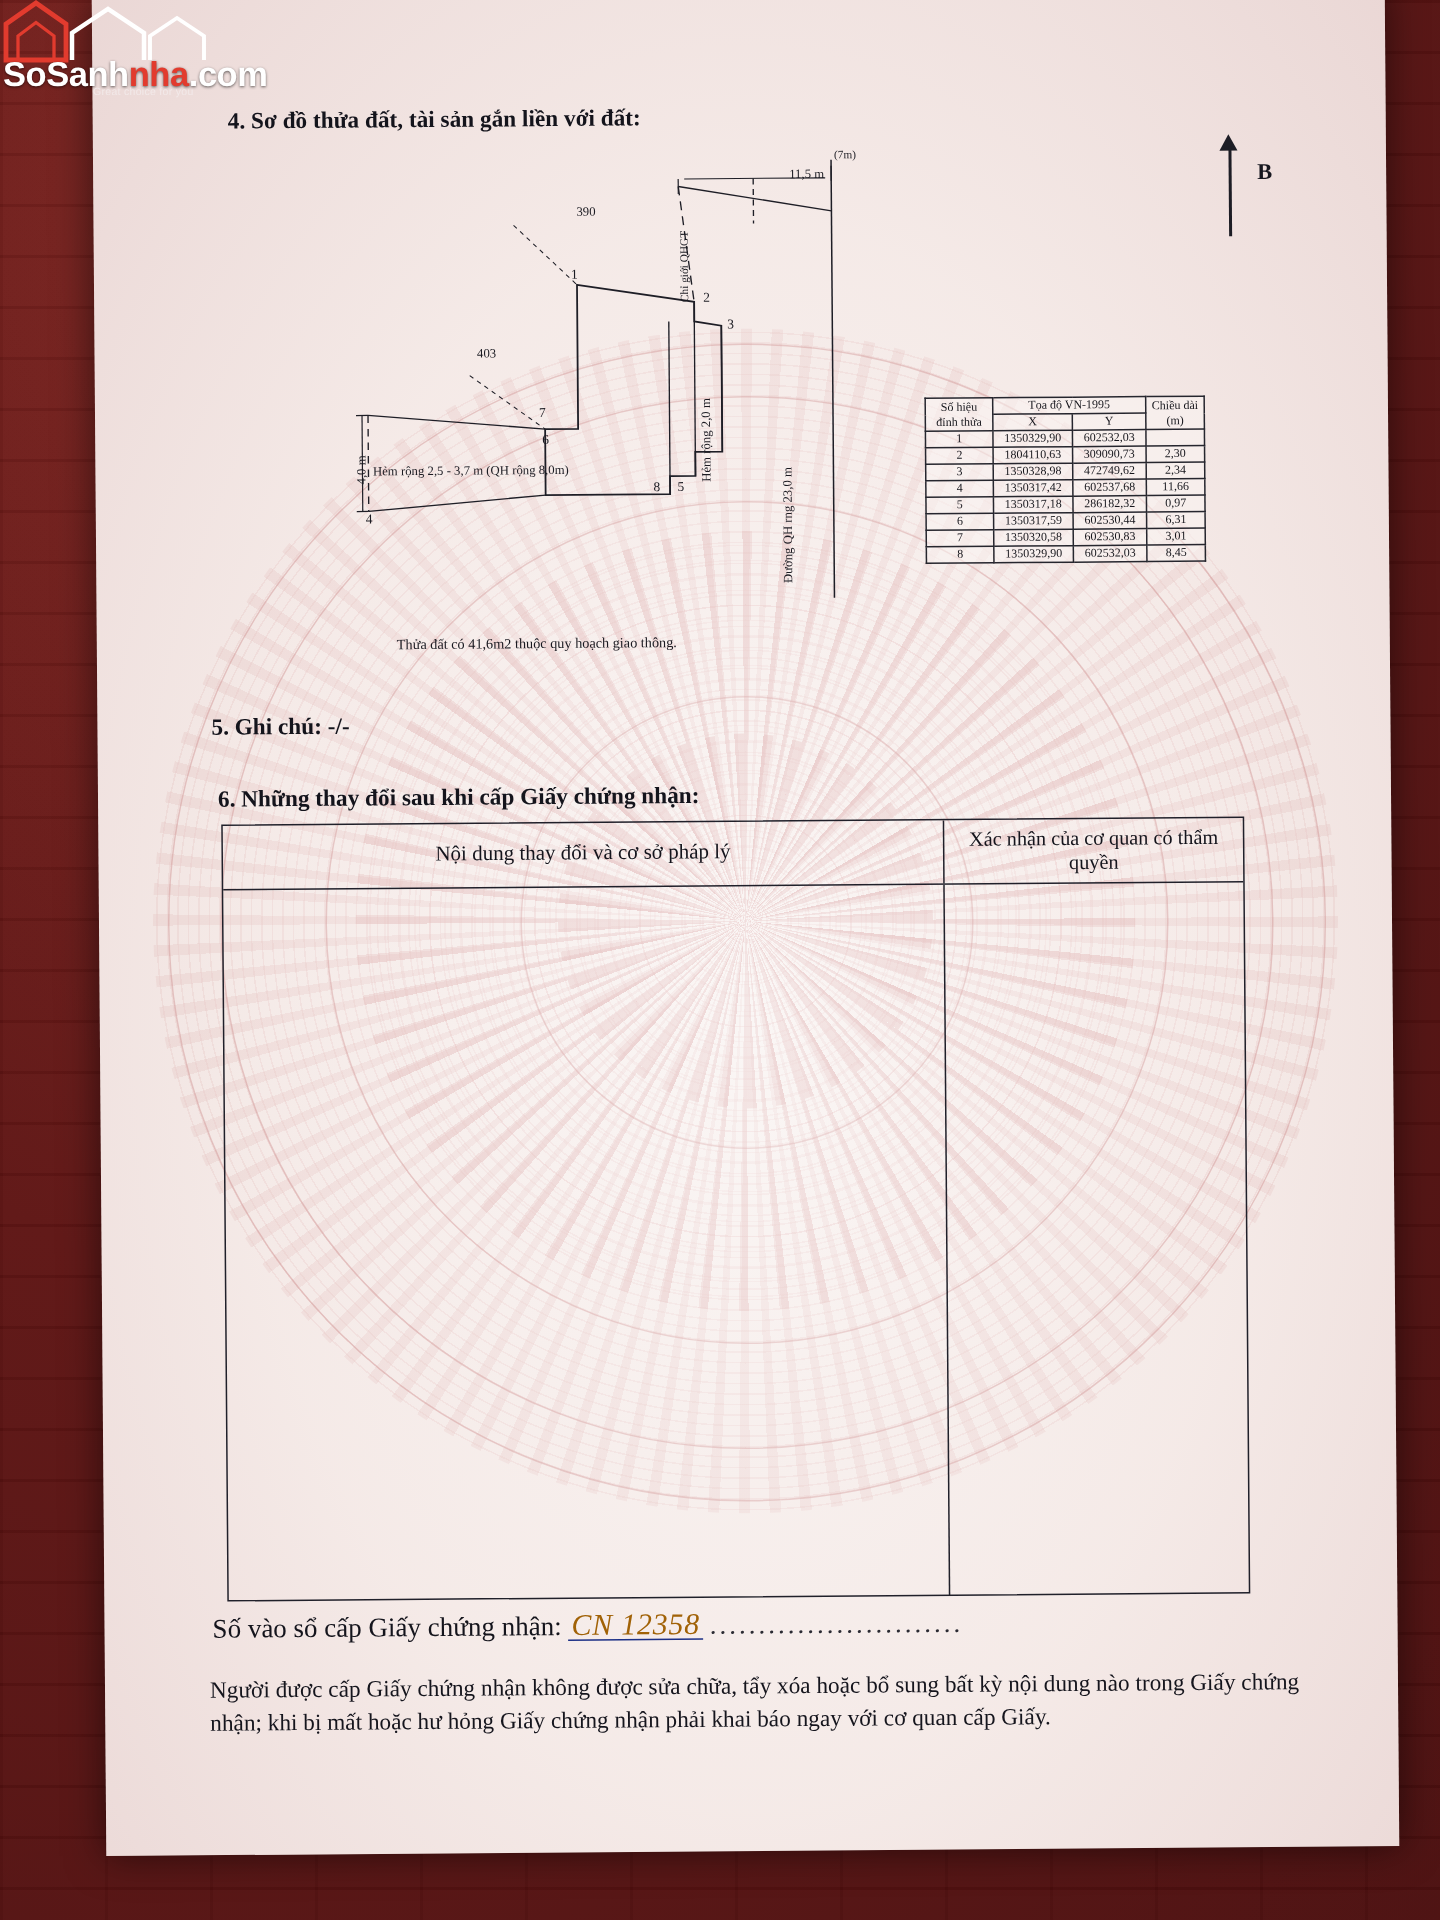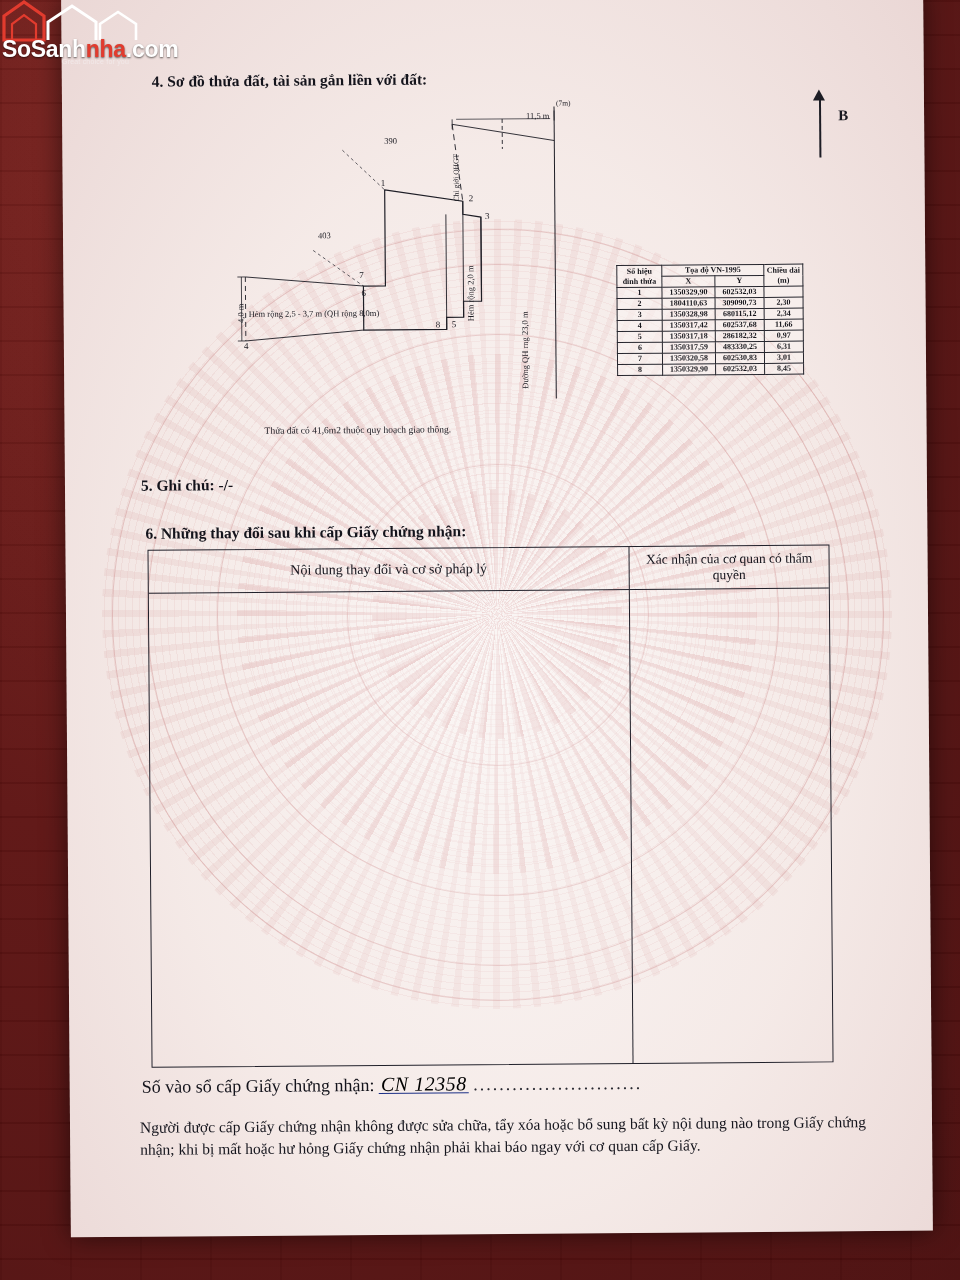--- a/index.html
+++ b/index.html
@@ -177,21 +177,21 @@
     border-collapse: collapse;
     font-size: 8px;
     color: #16161c;
     background: rgba(250,244,242,0.55);
   }
   #coord-table th, #coord-table td {
     border: 1px solid #26262e;
     padding: 0px 2px;
     text-align: center;
     line-height: 1.25;
-    font-weight: bold;
+    font-weight: normal;
   }
   #coord-table th { font-size: 8px; }
   #coord-table .c-id { width: 40px; }
   #coord-table .c-x  { width: 48px; }
   #coord-table .c-y  { width: 44px; }
   #coord-table .c-l  { width: 34px; }
 
   #plan-note {
     position: absolute;
     left: 200px;
@@ -243,21 +243,21 @@
     left: 72px;
     top: 1078px;
     font-size: 18px;
     color: #14141c;
     white-space: nowrap;
   }
   #cert-number {
     font-family: "Liberation Serif", serif;
     font-style: italic;
     font-size: 20px;
-    color: #000000;
+    color: #a16207;
     letter-spacing: 0.5px;
     position: relative;
     padding: 0 2px;
   }
   #cert-number::after {
     content: "";
     position: absolute;
     left: 0; right: 0; bottom: 1px;
     height: 1.4px;
     background: #1b2f86;
@@ -404,39 +404,39 @@
         </tr>
         <tr>
           <td>2</td>
           <td>1804110,63</td>
           <td>309090,73</td>
           <td>2,30</td>
         </tr>
         <tr>
           <td>3</td>
           <td>1350328,98</td>
-          <td>680115,12</td>
+          <td>472749,62</td>
           <td>2,34</td>
         </tr>
         <tr>
           <td>4</td>
           <td>1350317,42</td>
           <td>602537,68</td>
           <td>11,66</td>
         </tr>
         <tr>
           <td>5</td>
           <td>1350317,18</td>
           <td>286182,32</td>
           <td>0,97</td>
         </tr>
         <tr>
           <td>6</td>
           <td>1350317,59</td>
-          <td>483330,25</td>
+          <td>602530,44</td>
           <td>6,31</td>
         </tr>
         <tr>
           <td>7</td>
           <td>1350320,58</td>
           <td>602530,83</td>
           <td>3,01</td>
         </tr>
         <tr>
           <td>8</td>

